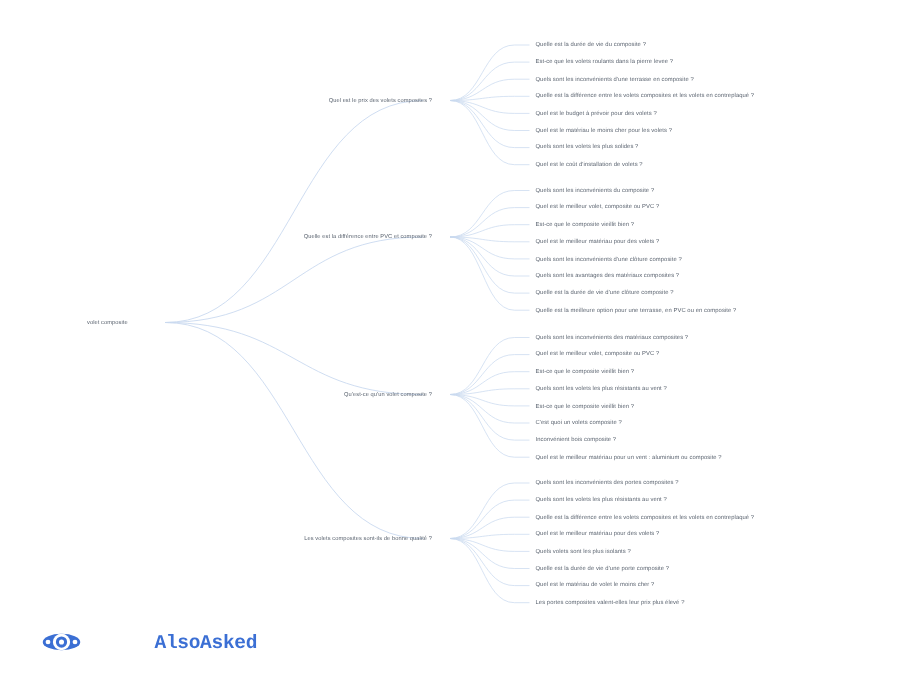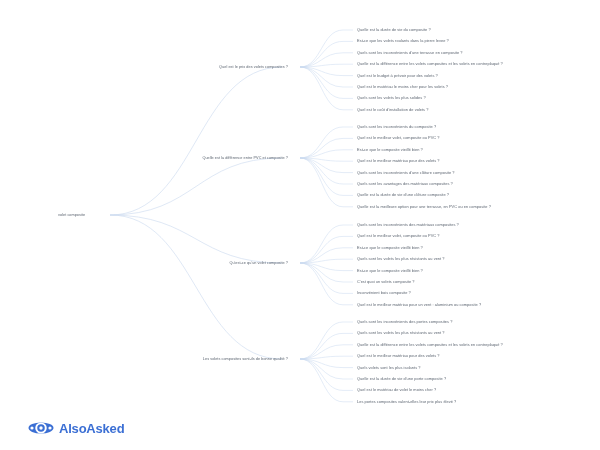--- a/index.html
+++ b/index.html
@@ -46,21 +46,22 @@
   }
   #logo .mark{
     width:26px;height:16px;
     display:block;
   }
   #logo .wordmark{
     font-size:13px;
     font-weight:bold;
     color:#3b6fd4;
     letter-spacing:-0.2px;
-    font-family:Liberation Sans, sans-serif;
+    font-family:Liberation Mono, monospace;
+    margin-left:44px;
   }
 </style>
 </head>
 <body>
 
 <div id="canvas">
 
   <svg class="links" viewBox="0 0 600 450" preserveAspectRatio="none">
     <g id="link-group" fill="none" stroke="#c9d9ef" stroke-width="0.55">
         <path d="M 110 215 C 196 215, 196 67, 282 67" stroke-width="0.6"></path>

